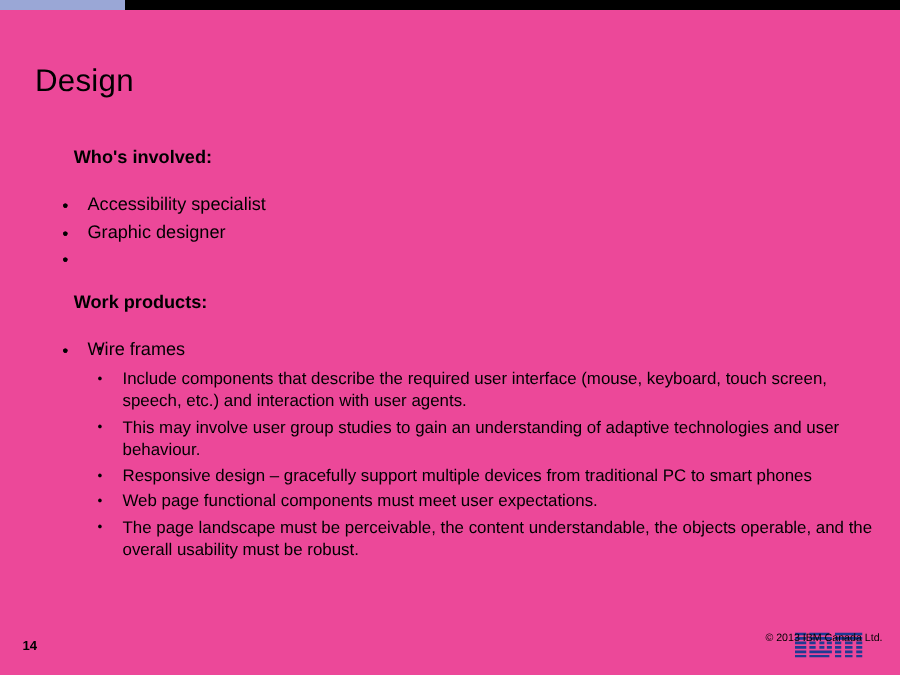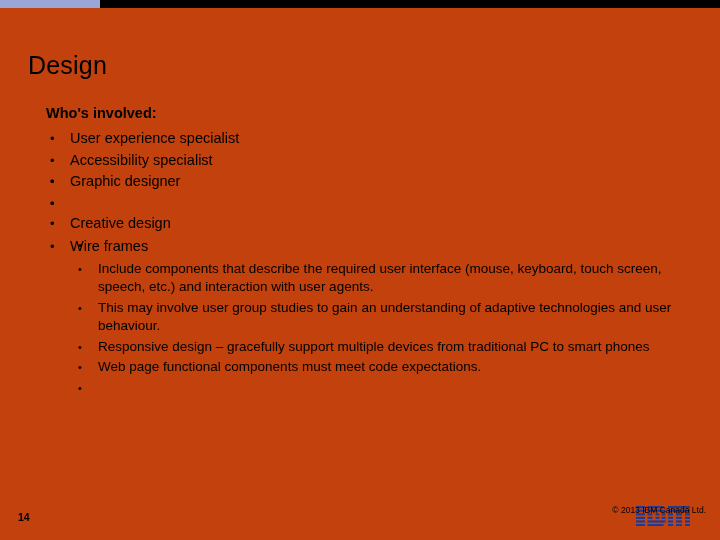--- a/index.html
+++ b/index.html
@@ -12,21 +12,21 @@
     background: #ffffff;
     font-family: "Liberation Sans", sans-serif;
     overflow: hidden;
     position: relative;
   }
   .slide {
     position: absolute;
     top: 0; left: 0;
     width: 720px;
     height: 540px;
-    background: #c2410c;
+    background: #ec4899;
   }
   
   .topbar {
     position: absolute;
     top: 0; left: 0;
     width: 720px;
     height: 8px;
   }
   .topbar-left {
     position: absolute;
@@ -56,21 +56,21 @@
     position: absolute;
     left: 42px;
     top: 99px;
     width: 660px;
     color: #000000;
   }
   .section-head {
     font-size: 14.5px;
     font-weight: bold;
     line-height: 21px;
-    margin: 4px;
+    margin: 17px;
   }
   .spacer {
     height: 18px;
   }
   ul.lvl1 {
     list-style: none;
     margin: 0;
     padding: 0;
   }
   ul.lvl1 > li {
@@ -149,21 +149,20 @@
 
   <div class="slide-title">Design</div>
 
   <div class="content">
 
     <div class="section-head">Who's involved:</div>
 
     <ul class="lvl1">
       <li>
         <span class="bullet">•</span>
-        <span>User experience specialist</span>
       </li>
       <li>
         <span class="bullet">•</span>
         <span>Accessibility specialist</span>
       </li>
       <li>
         <span class="bullet">•</span>
       </li>
       <li>
         <span class="bullet">•</span>
@@ -172,25 +171,25 @@
       <li>
         <span class="bullet">•</span>
       </li>
       <li>
         <span class="bullet">•</span>
       </li>
     </ul>
 
     <div class="spacer"></div>
 
+    <div class="section-head">Work products:</div>
 
     <ul class="lvl1">
       <li class="wp-group">
         <span class="bullet">•</span>
-        <span>Creative design</span>
         <ul class="lvl2">
           <li>
             <span class="bullet">•</span>
           </li>
         </ul>
       </li>
       <li class="wp-group">
         <span class="bullet">•</span>
         <span>Wire frames</span>
         <ul class="lvl2">
@@ -201,24 +200,25 @@
           <li>
             <span class="bullet">•</span>
             <span>This may involve user group studies to gain an understanding of adaptive technologies and user behaviour.</span>
           </li>
           <li>
             <span class="bullet">•</span>
             <span>Responsive design – gracefully support multiple devices from traditional PC to smart phones</span>
           </li>
           <li>
             <span class="bullet">•</span>
-            <span>Web page functional components must meet code expectations.</span>
-          </li>
-          <li>
-            <span class="bullet">•</span>
+            <span>Web page functional components must meet user expectations.</span>
+          </li>
+          <li>
+            <span class="bullet">•</span>
+            <span>The page landscape must be perceivable, the content understandable, the objects operable, and the overall usability must be robust.</span>
           </li>
         </ul>
       </li>
     </ul>
 
   </div>
 
   <div class="page-number">14</div>
 
   <div class="ibm-logo">

